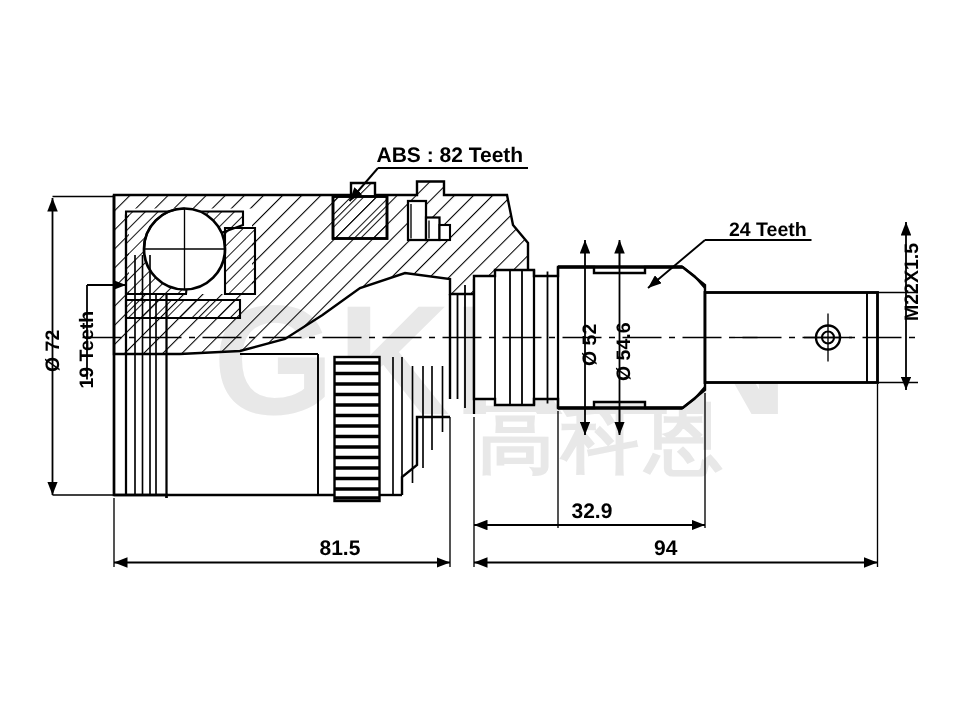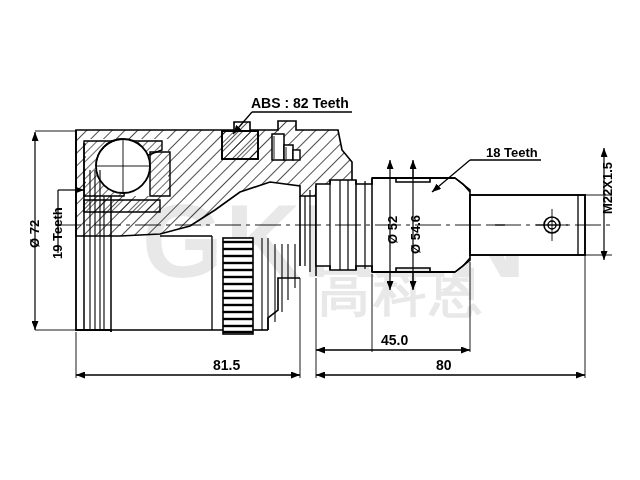--- a/index.html
+++ b/index.html
@@ -294,31 +294,31 @@
 
       <g stroke-width="1.3">
         <line x1="316" y1="375" x2="585" y2="375" marker-start="url(#arrL)" marker-end="url(#arrR)"></line>
       </g>
 
     </g>
   </svg>
 
   <div class="lbl" style="left:251px; top:96px; font-size:14px;">ABS : 82 Teeth</div>
 
-  <div class="lbl" style="left:486px; top:146px; font-size:13px;">18 Teeth</div>
+  <div class="lbl" style="left:486px; top:146px; font-size:13px;">24 Teeth</div>
 
   <div class="lbl vert" style="left:51px; top:259px; font-size:13px;">19 Teeth</div>
 
   <div class="lbl vert" style="left:601px; top:214px; font-size:13px;">M22X1.5</div>
 
   <div class="lbl vert" style="left:28px; top:248px; font-size:13px;">Ø 72</div>
 
   <div class="lbl vert" style="left:386px; top:244px; font-size:13px;">Ø 52</div>
 
   <div class="lbl vert" style="left:409px; top:254px; font-size:13px;">Ø 54.6</div>
 
   <div class="lbl" style="left:176px; top:358px; font-size:14px;padding-left:37px;">81.5</div>
 
-  <div class="lbl" style="left:381px; top:333px; font-size:14px;">45.0</div>
-
-  <div class="lbl" style="left:436px; top:358px; font-size:14px;">80</div>
+  <div class="lbl" style="left:381px; top:333px; font-size:14px;">32.9</div>
+
+  <div class="lbl" style="left:436px; top:358px; font-size:14px;">94</div>
 
 </div>
 
 </body></html>

